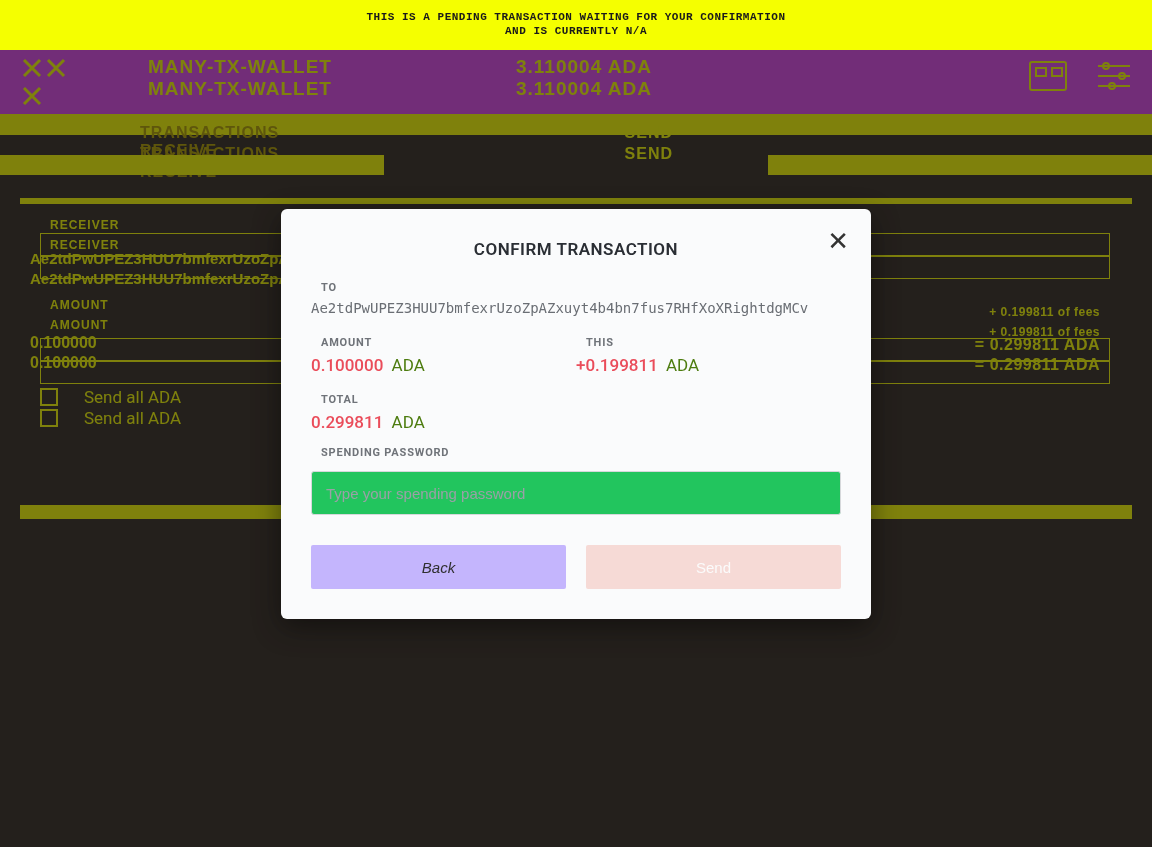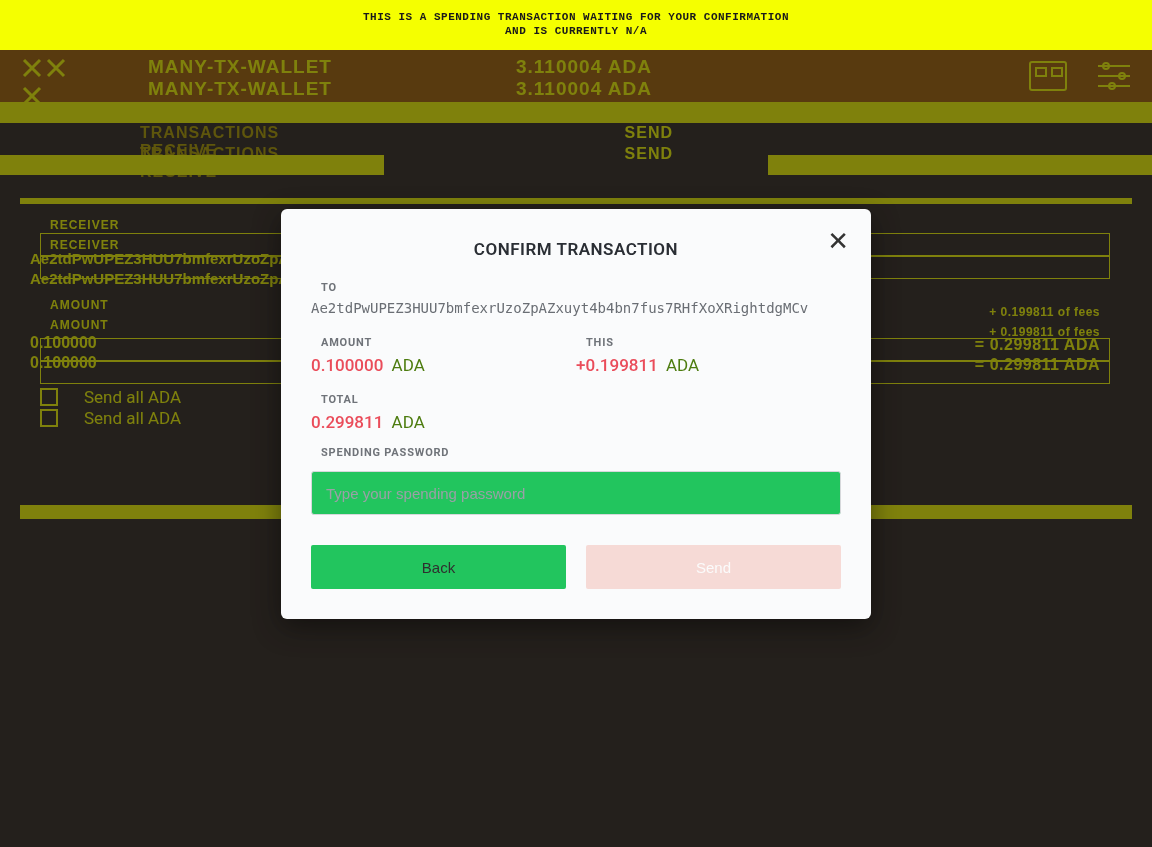--- a/index.html
+++ b/index.html
@@ -14,22 +14,22 @@
     font-size: 11px; font-weight: 700; letter-spacing: 0.5px;
     text-align: center;
     padding-top: 10px;
     line-height: 14px;
     position: relative; z-index: 1;
     font-family: "Courier New", monospace;
   }
 
   
   .header-strip {
-    height: 52px;
-    background: #a16207;
+    height: 64px;
+    background: #d946ef;
     position: relative;
     overflow: hidden;
   }
   .header-strip .wallet-name {
     position: absolute; left: 148px; top: 6px;
     color: #f5ff00; font-weight: 700; font-size: 19px; letter-spacing: 1px;
     text-shadow: 0 22px 0 #f5ff00;
     font-family: "Trebuchet MS", sans-serif;
   }
   .header-strip .wallet-balance {
@@ -161,28 +161,28 @@
     border-radius: 3px; background: #22c55e; padding: 0 14px;
     font-size: 15px; color: #555; outline: none;
     margin-top: 6px;
   }
   .pw-input::placeholder { color: #9aa0a6; }
   .btn-row { display:flex; gap: 20px; margin-top: 30px; }
   .btn {
     flex: 1; height: 44px; border: none; border-radius: 2px;
     font-size: 15px; font-weight: 500; cursor: pointer;
   }
-  .btn-back { background: #22c55e; color: #2f2f2f; }
+  .btn-back { background: #c4b5fd; color: #2f2f2f; font-style: italic; }
   .btn-send { background: #f6dad6; color: #fbfbfb; }
 </style>
 </head>
 <body>
 
 <div class="top-banner">
-  <div>THIS IS A SPENDING TRANSACTION WAITING FOR YOUR CONFIRMATION</div>
+  <div>THIS IS A PENDING TRANSACTION WAITING FOR YOUR CONFIRMATION</div>
   <div>AND IS CURRENTLY N/A</div>
 </div>
 
 <div class="header-strip">
   <div class="logo">
     <svg width="80" height="56" viewBox="0 0 80 56">
       <rect x="0" y="0" width="80" height="56" fill="#f5ff00" opacity="0"></rect>
       <g stroke="#f5ff00" stroke-width="3" fill="none">
         <path d="M6 6 L22 22 M6 22 L22 6 M6 34 L22 50 M6 50 L22 34 M30 6 L46 22 M30 22 L46 6"></path>
       </g>

